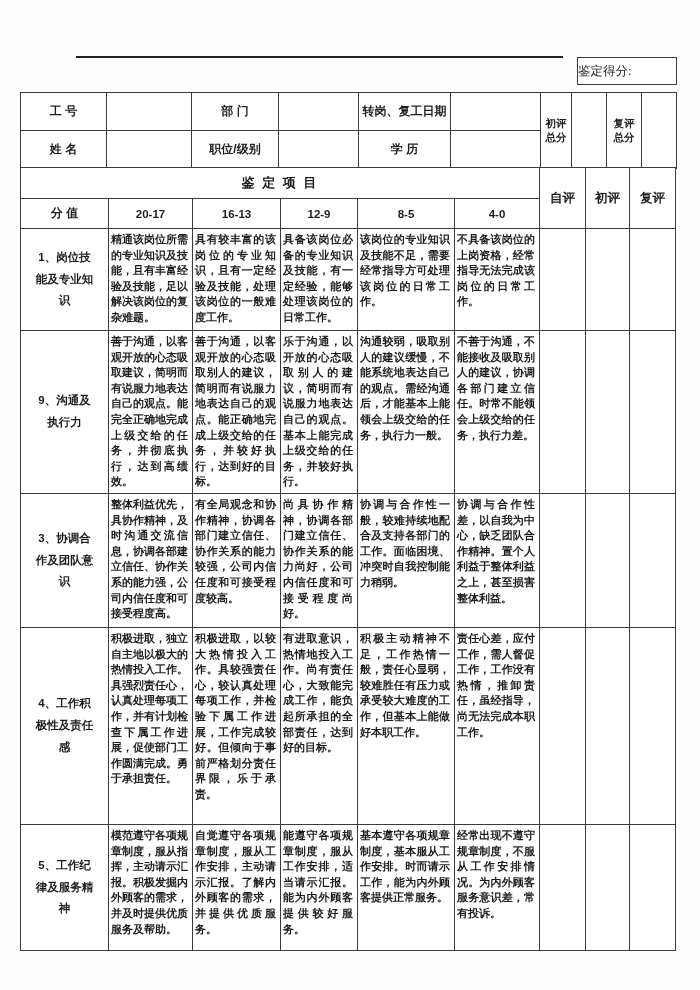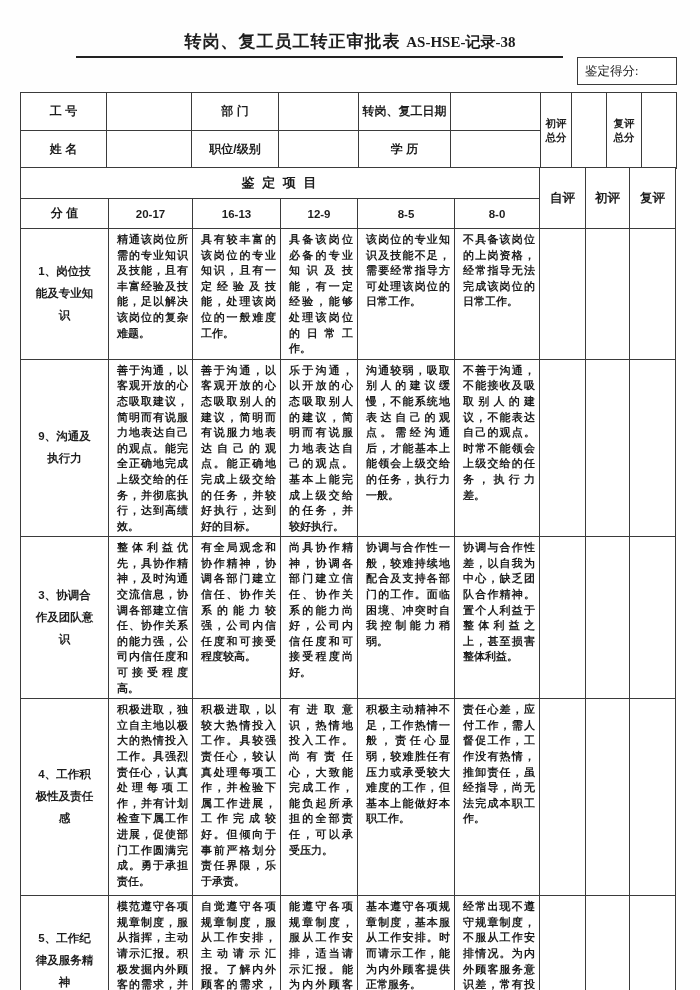--- a/index.html
+++ b/index.html
@@ -15,21 +15,21 @@
     font-family:"Liberation Serif", serif; font-weight:600;
     font-size:15px; letter-spacing:0;
   }
   .title-underline {
     position:absolute; top:56px; left:76px; width:487px; height:2px; background:#222;
   }
   .score-box {
     position:absolute; top:57px; left:577px; width:100px; height:28px;
     border:1px solid #3b3b3b; box-sizing:border-box;
     font-family:"Liberation Serif", serif; font-size:12.5px;
-    display:flex; align-items:center; padding-left:7px; background:#fff;
+    display:flex; align-items:center; background:#fff;
   }
   table { border-collapse:collapse; table-layout:fixed; background:#fff; }
   td { border:1px solid #3b3b3b; box-sizing:border-box; overflow:hidden; padding:0; }
   .info-table { position:absolute; top:92px; left:20px; }
   .eval-table { position:absolute; top:167px; left:20px; }
   tr.ir  { height:38px; }
   tr.hr1 { height:31px; }
   tr.hr2 { height:30px;margin-left:32px; }
   tr.r1  { height:102px; }
   tr.r2  { height:163px; }
@@ -38,33 +38,29 @@
   tr.r5  { height:126px; }
   .lbl   { text-align:center; font-weight:bold; font-size:12px; vertical-align:middle; }
   .tot   { text-align:center; font-weight:bold; font-size:10.5px; line-height:1.3;
            white-space:pre-line; vertical-align:middle; }
   .sec   { text-align:center; font-weight:bold; font-size:13px; letter-spacing:2px; vertical-align:middle; }
   .scl   { text-align:center; font-weight:bold; font-size:12px; vertical-align:middle; }
   .range { text-align:center; font-weight:bold; font-size:11.5px; vertical-align:middle; }
   .rate  { text-align:center; font-weight:bold; font-size:12.5px; vertical-align:middle; }
   .crit  { text-align:center; font-weight:bold; font-size:11.5px; vertical-align:middle;
            line-height:1.9; padding:0 12px; }
-  .desc  { font-weight:bold; font-size:11px; line-height:15.6px; padding:3px 4px 2px 8px;
+  .desc  { font-weight:bold; font-size:11px; line-height:15.6px; padding:3px 4px 2px 2px;
            vertical-align:top; text-align:justify; word-break:break-all; }
   .val   { background:#fff; }
 </style>
 </head>
 <body>
 
 <div class="page">
 
-  <h1 class="doc-title">
-    <span>转岗、复工员工转正审批表</span>
-    <span class="code">AS-HSE-记录-38</span>
-  </h1>
   <div class="title-underline"></div>
 
   <div class="score-box">
     <span>鉴定得分:</span>
   </div>
 
   <table class="info-table">
     <colgroup>
       <col style="width:86px">
         <col style="width:85px">
@@ -121,42 +117,42 @@
       <td class="rate" rowspan="2">自评</td>
       <td class="rate" rowspan="2">初评</td>
       <td class="rate" rowspan="2">复评</td>
     </tr>
     <tr class="hr2">
       <td class="scl">分 值</td>
       <td class="range">20-17</td>
       <td class="range">16-13</td>
       <td class="range">12-9</td>
       <td class="range">8-5</td>
-      <td class="range">8-0</td>
+      <td class="range">4-0</td>
     </tr>
 
     <tr class="r1">
       <td class="crit">1、岗位技能及专业知识</td>
       <td class="desc">精通该岗位所需的专业知识及技能，且有丰富经验及技能，足以解决该岗位的复杂难题。</td>
       <td class="desc">具有较丰富的该岗位的专业知识，且有一定经验及技能，处理该岗位的一般难度工作。</td>
       <td class="desc">具备该岗位必备的专业知识及技能，有一定经验，能够处理该岗位的日常工作。</td>
       <td class="desc">该岗位的专业知识及技能不足，需要经常指导方可处理该岗位的日常工作。</td>
       <td class="desc">不具备该岗位的上岗资格，经常指导无法完成该岗位的日常工作。</td>
       <td class="val"></td>
       <td class="val"></td>
       <td class="val"></td>
     </tr>
 
     <tr class="r2">
       <td class="crit">9、沟通及执行力</td>
       <td class="desc">善于沟通，以客观开放的心态吸取建议，简明而有说服力地表达自己的观点。能完全正确地完成上级交给的任务，并彻底执行，达到高绩效。</td>
       <td class="desc">善于沟通，以客观开放的心态吸取别人的建议，简明而有说服力地表达自己的观点。能正确地完成上级交给的任务，并较好执行，达到好的目标。</td>
       <td class="desc">乐于沟通，以开放的心态吸取别人的建议，简明而有说服力地表达自己的观点。基本上能完成上级交给的任务，并较好执行。</td>
       <td class="desc">沟通较弱，吸取别人的建议缓慢，不能系统地表达自己的观点。需经沟通后，才能基本上能领会上级交给的任务，执行力一般。</td>
-      <td class="desc">不善于沟通，不能接收及吸取别人的建议，不能表达自己的观点。时常不能领会上级交给的任务，执行力差。</td>
+      <td class="desc">不善于沟通，不能接收及吸取别人的建议，协调各部门建立信任。时常不能领会上级交给的任务，执行力差。</td>
       <td class="val"></td>
       <td class="val"></td>
       <td class="val"></td>
     </tr>
 
     <tr class="r3">
       <td class="crit">3、协调合作及团队意识</td>
       <td class="desc">整体利益优先，具协作精神，及时沟通交流信息，协调各部建立信任、协作关系的能力强，公司内信任度和可接受程度高。</td>
       <td class="desc">有全局观念和协作精神，协调各部门建立信任、协作关系的能力较强，公司内信任度和可接受程度较高。</td>
       <td class="desc">尚具协作精神，协调各部门建立信任、协作关系的能力尚好，公司内信任度和可接受程度尚好。</td>
@@ -164,21 +160,21 @@
       <td class="desc">协调与合作性差，以自我为中心，缺乏团队合作精神。置个人利益于整体利益之上，甚至损害整体利益。</td>
       <td class="val"></td>
       <td class="val"></td>
       <td class="val"></td>
     </tr>
 
     <tr class="r4">
       <td class="crit">4、工作积极性及责任感</td>
       <td class="desc">积极进取，独立自主地以极大的热情投入工作。具强烈责任心，认真处理每项工作，并有计划检查下属工作进展，促使部门工作圆满完成。勇于承担责任。</td>
       <td class="desc">积极进取，以较大热情投入工作。具较强责任心，较认真处理每项工作，并检验下属工作进展，工作完成较好。但倾向于事前严格划分责任界限，乐于承责。</td>
-      <td class="desc">有进取意识，热情地投入工作。尚有责任心，大致能完成工作，能负起所承担的全部责任，可以承受压力。</td>
+      <td class="desc">有进取意识，热情地投入工作。尚有责任心，大致能完成工作，能负起所承担的全部责任，达到好的目标。</td>
       <td class="desc">积极主动精神不足，工作热情一般，责任心显弱，较难胜任有压力或承受较大难度的工作，但基本上能做好本职工作。</td>
       <td class="desc">责任心差，应付工作，需人督促工作，工作没有热情，推卸责任，虽经指导，尚无法完成本职工作。</td>
       <td class="val"></td>
       <td class="val"></td>
       <td class="val"></td>
     </tr>
 
     <tr class="r5">
       <td class="crit">5、工作纪律及服务精神</td>
       <td class="desc">模范遵守各项规章制度，服从指挥，主动请示汇报。积极发掘内外顾客的需求，并及时提供优质服务及帮助。</td>

